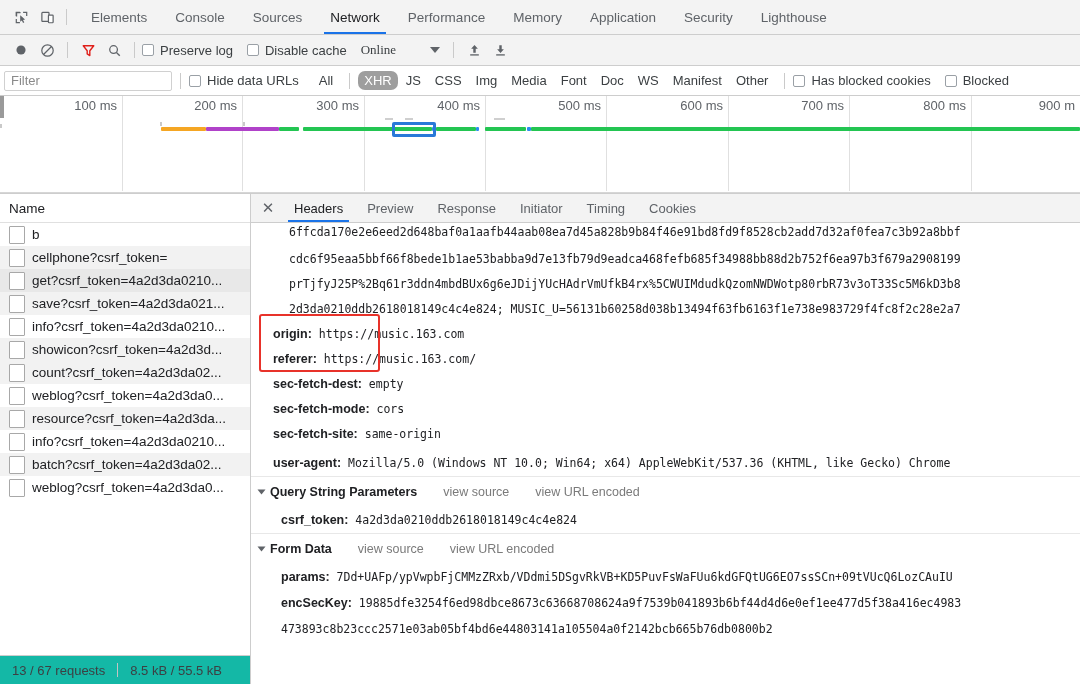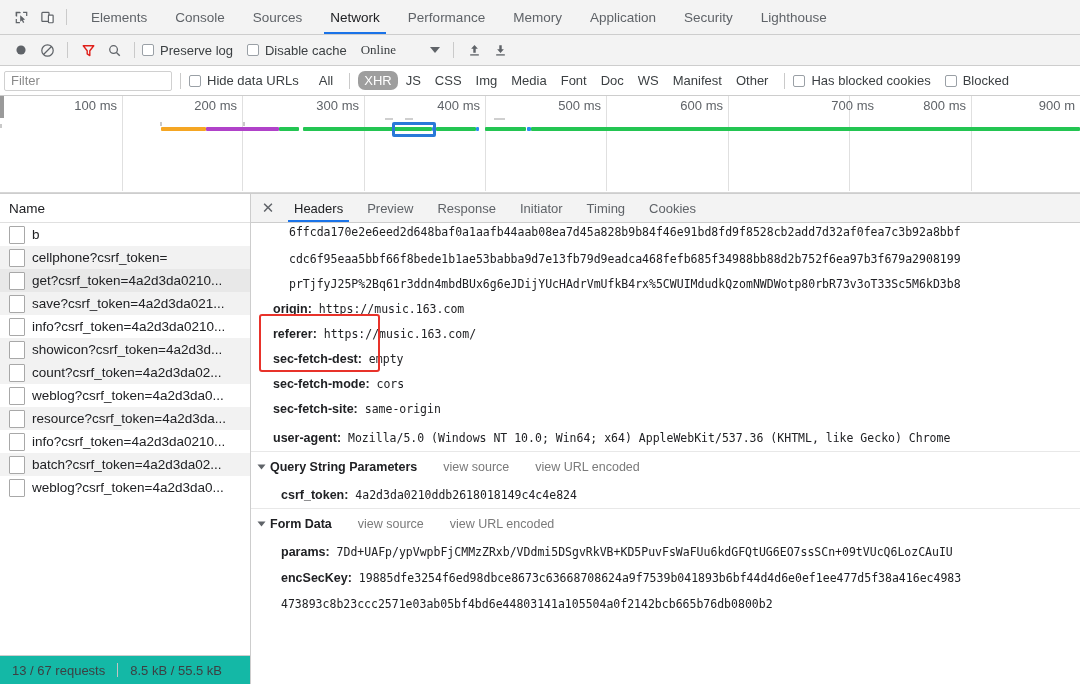--- a/index.html
+++ b/index.html
@@ -596,21 +596,21 @@
     <div class="ov-gridline" style="left:728px;"></div>
     <div class="ov-gridline" style="left:849px;"></div>
     <div class="ov-gridline" style="left:971px;"></div>
 
     <div class="ov-label" style="left:122px;">100 ms</div>
     <div class="ov-label" style="left:242px;">200 ms</div>
     <div class="ov-label" style="left:364px;">300 ms</div>
     <div class="ov-label" style="left:485px;">400 ms</div>
     <div class="ov-label" style="left:606px;">500 ms</div>
     <div class="ov-label" style="left:728px;">600 ms</div>
-    <div class="ov-label" style="left:879px;text-align:center;">700 ms</div>
+    <div class="ov-label" style="left:849px;text-align:center;">700 ms</div>
     <div class="ov-label" style="left:971px;">800 ms</div>
     <div class="ov-label" style="left:1080px;">900 m</div>
 
     <div class="ov-tick" style="left:0px;top:28px;"></div>
     <div class="ov-tick" style="left:160px;top:26px;"></div>
     <div class="ov-tick" style="left:243px;top:26px;"></div>
     <div class="ov-tick" style="left:385px;top:22px;width:8px;background:#cfcfcf;height:2px;"></div>
     <div class="ov-tick" style="left:405px;top:22px;width:8px;background:#cfcfcf;height:2px;"></div>
     <div class="ov-tick" style="left:494px;top:22px;width:11px;background:#cfcfcf;height:2px;"></div>
 
@@ -714,20 +714,21 @@
         <div class="dt-tab">
             <span>Cookies</span>
           </div>
       </div>
 
       <div class="headers-body">
 
         <div class="hdr-line hdr-cont" style="height:24px;line-height:18px;">6ffcda170e2e6eed2d648baf0a1aafb44aab08ea7d45a828b9b84f46e91bd8fd9f8528cb2add7d32af0fea7c3b92a8bbf</div>
         <div class="hdr-line hdr-cont">cdc6f95eaa5bbf66f8bede1b1ae53babba9d7e13fb79d9eadca468fefb685f34988bb88d2b752f6ea97b3f679a2908199</div>
         <div class="hdr-line hdr-cont">prTjfyJ25P%2Bq61r3ddn4mbdBUx6g6eJDijYUcHAdrVmUfkB4rx%5CWUIMdudkQzomNWDWotp80rbR73v3oT33Sc5M6kD3b8</div>
+        <div class="hdr-line hdr-cont">2d3da0210ddb2618018149c4c4e824; MUSIC_U=56131b60258d038b13494f63fb6163f1e738e983729f4fc8f2c28e2a7</div>
 
         <div class="hdr-line">
           <span class="k">origin</span><span class="k">:</span>
           <span>https://music.163.com</span>
         </div>
         <div class="hdr-line">
           <span class="k">referer</span><span class="k">:</span>
           <span>https://music.163.com/</span>
         </div>
         <div class="hdr-line">

